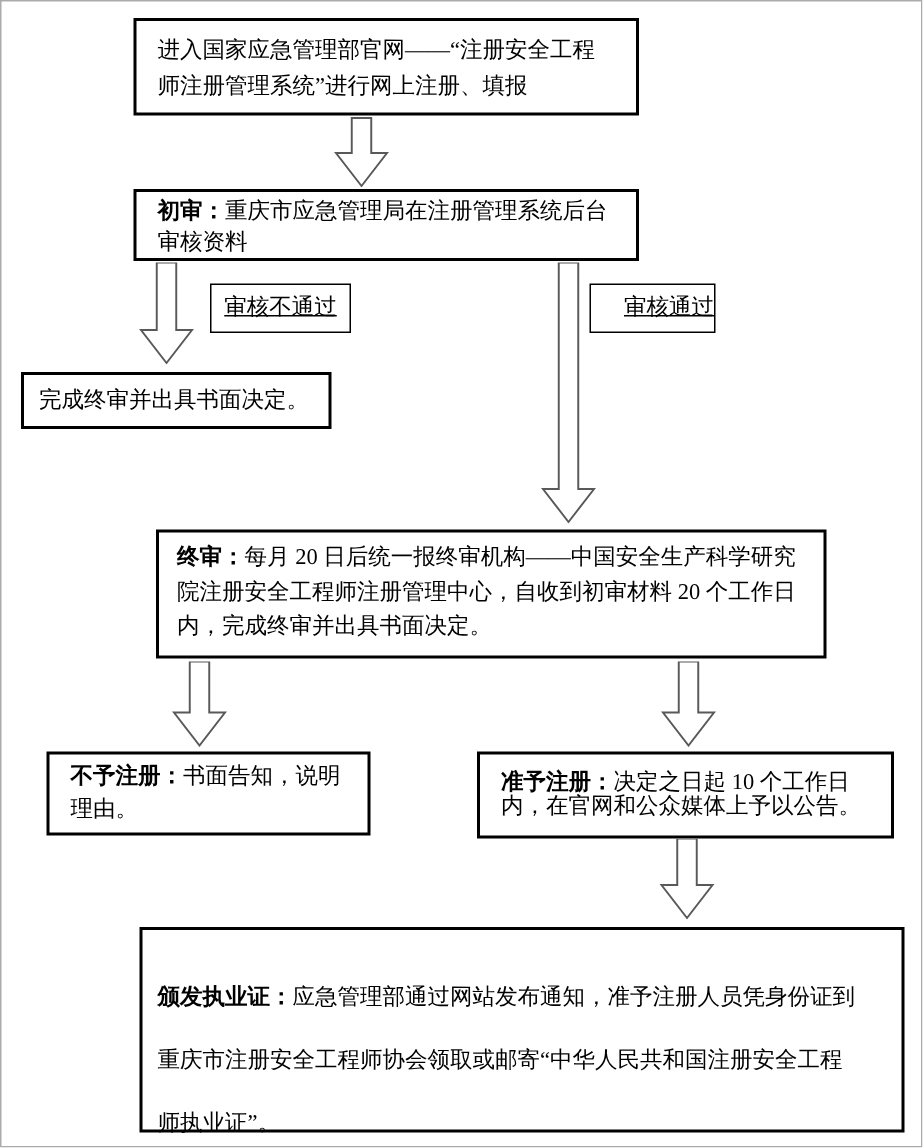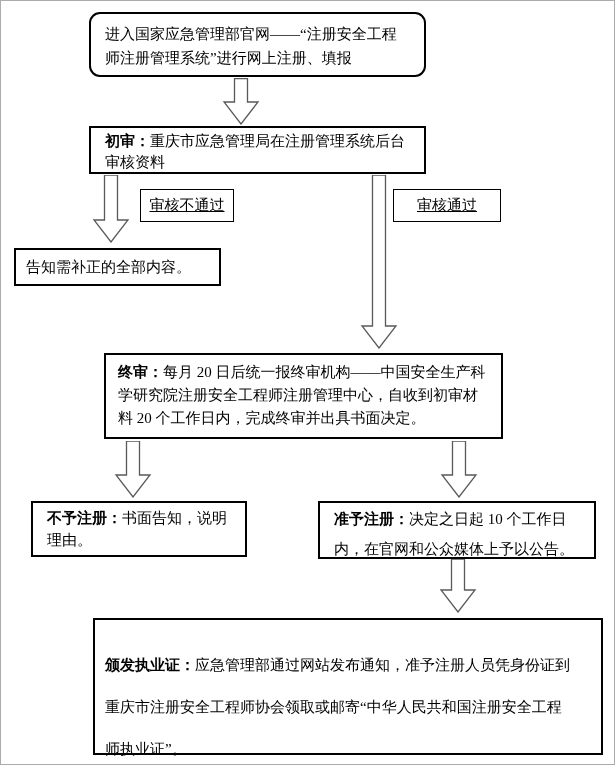--- a/index.html
+++ b/index.html
@@ -31,28 +31,28 @@
     background: #ffffff;
     font-size: 15px;
     box-sizing: border-box;
     text-align: center;
     text-decoration: underline;
   }
   .arrow { position: absolute; }
   .arrow svg { display: block; }
 
   
-  #box-start   { left: 88px;  top: 11px;  width: 337px; height: 65px;  padding: 8px 14px;  line-height: 24px; border-radius: 11px; }
+  #box-start   { left: 88px;  top: 11px;  width: 337px; height: 65px;  padding: 8px 14px;  line-height: 24px; }
   #box-initial { left: 88px;  top: 125px; width: 337px; height: 48px;  padding: 3px 14px;  line-height: 21px; }
   #label-fail  { left: 139px; top: 188px; width: 94px;  height: 33px;  line-height: 31px; }
-  #label-pass  { left: 392px; top: 188px; width: 108px;  height: 33px;  line-height: 31px; }
+  #label-pass  { left: 392px; top: 188px; width: 84px;  height: 33px;  line-height: 31px; text-align: right; }
   #box-notify  { left: 13px;  top: 247px; width: 207px; height: 38px;  padding: 0 10px;    line-height: 34px; }
-  #box-final   { left: 103px; top: 352px; width: 399px; height: 86px;  padding: 6px 12px;  line-height: 23px; }
+  #box-final   { left: 103px; top: 352px; width: 447px; height: 86px;  padding: 6px 12px;  line-height: 23px; }
   #box-deny    { left: 30px;  top: 500px; width: 216px; height: 56px;  padding: 4px 14px;  line-height: 22px; }
-  #box-approve { left: 317px; top: 500px; width: 278px; height: 58px;  padding: 1px 14px;  line-height: 30px; }
+  #box-approve { left: 317px; top: 500px; width: 278px; height: 58px;  padding: 11px 14px;  line-height: 16px; }
   #box-issue   { left: 92px;  top: 617px; width: 510px; height: 137px; padding: 24px 26px 0 10px; line-height: 42px; }
 
   #arrow-1       { left: 220px; top: 77px;  }
   #arrow-fail    { left: 90px;  top: 174px; }
   #arrow-pass    { left: 358px; top: 174px; }
   #arrow-deny    { left: 112px; top: 440px; }
   #arrow-approve { left: 438px; top: 440px; }
   #arrow-issue   { left: 437px; top: 558px; }
 </style>
 </head>
@@ -88,21 +88,21 @@
     <svg width="40" height="174" viewBox="0 0 40 174">
       <polygon points="13.5,0 26.5,0 26.5,151 37,151 20,173 3,151 13.5,151" fill="#ffffff" stroke="#595959" stroke-width="1.3"></polygon>
     </svg>
   </div>
 
   <div class="lbox" id="label-pass">
     <span>审核通过</span>
   </div>
 
   <div class="fbox" id="box-notify">
-    <span>告知需补正的全部内容。</span>
+    <span>完成终审并出具书面决定。</span>
   </div>
 
   <div class="fbox" id="box-final">
     <b>终审：</b><span>每月 20 日后统一报终审机构——中国安全生产科学研究院注册安全工程师注册管理中心，自收到初审材料 20 个工作日内，完成终审并出具书面决定。</span>
   </div>
 
   <div class="arrow" id="arrow-deny">
     <svg width="40" height="57" viewBox="0 0 40 57">
       <polygon points="13.5,0 26.5,0 26.5,34 37,34 20,56 3,34 13.5,34" fill="#ffffff" stroke="#595959" stroke-width="1.3"></polygon>
     </svg>

